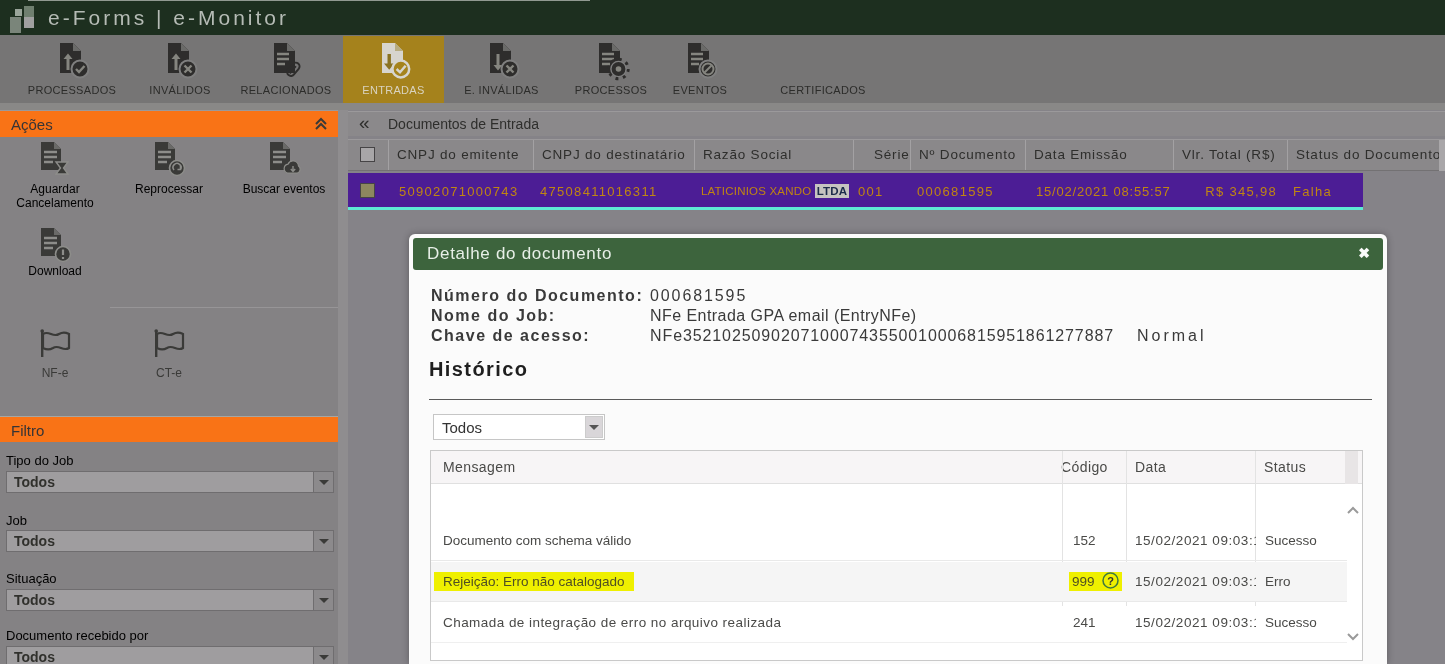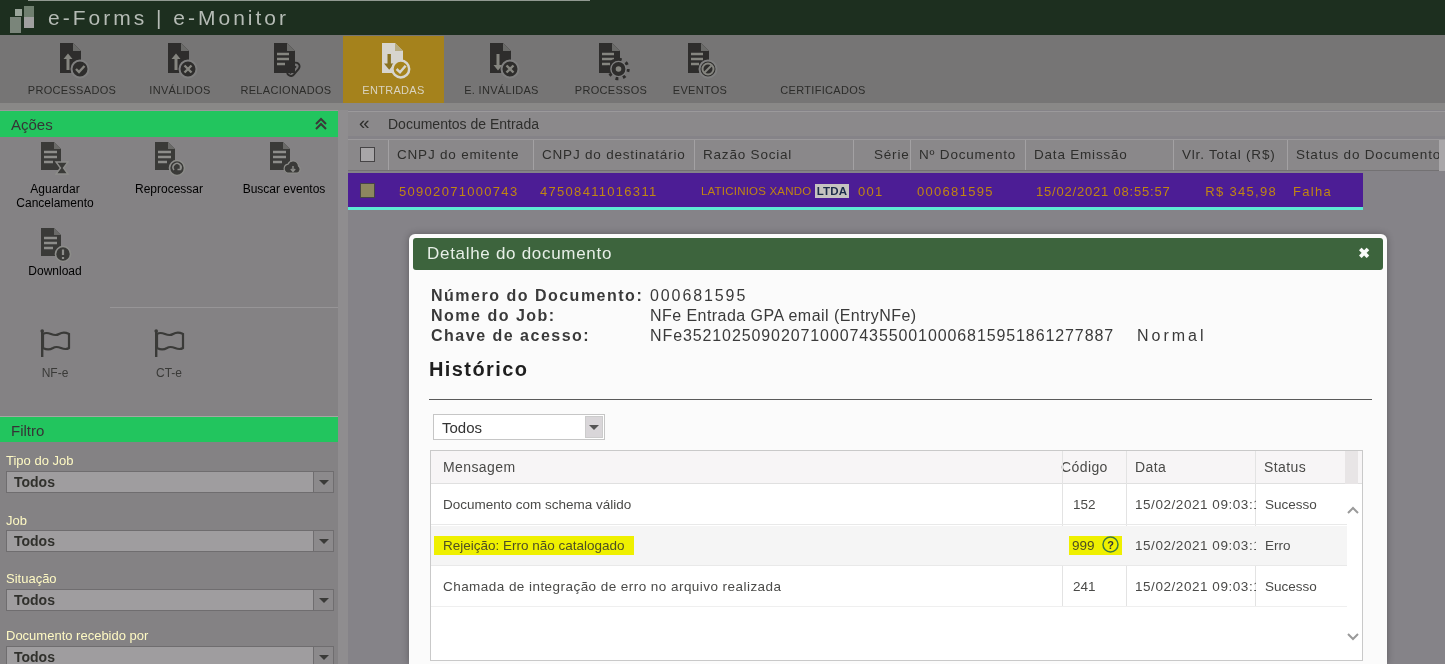--- a/index.html
+++ b/index.html
@@ -16,27 +16,27 @@
 #toolbar { left:0; top:35px; width:1445px; height:68px; background:#767575; }
 .tbtn { position:absolute; top:1px; height:67px; text-align:center; }
 .tbtn .lbl { position:absolute; bottom:7px; left:0; right:0; font-size:11px; letter-spacing:0.3px; color:#2c2c2a; }
 .tbtn svg { position:absolute; top:6px; left:50%; margin-left:-19px; }
 .tbtn.sel { background:#a5821c; }
 .tbtn.sel .lbl { color:#d9d3c0; }
 
 #tstrip { left:0; top:103px; width:1445px; height:7px; background:#898887; }
 
 #sidebar { left:0; top:110px; width:338px; height:554px; background:#848284; border-top:1px solid #9b999b; }
-.band { position:absolute; left:0; width:338px; height:26px; background:#22c55e; }
+.band { position:absolute; left:0; width:338px; height:26px; background:#f97316; }
 .band .t { position:absolute; left:11px; top:5px; font-size:15px; color:#363436; }
 .acticon { position:absolute; }
 .aclbl { position:absolute; font-size:12px; color:#000000; text-align:center; }
 #divider { position:absolute; left:110px; top:196px; width:228px; height:1px; background:#979597; }
 .flbl { position:absolute; font-size:12px; color:#3a3a38; text-align:center; }
-.flabel { position:absolute; left:6px; font-size:13px; color:#fef9c3; }
+.flabel { position:absolute; left:6px; font-size:13px; color:#000000; }
 .dd { position:absolute; left:6px; width:328px; height:22px; background:#9f9d9f; border:1px solid #6f6d6f; }
 .dd .v { position:absolute; left:7px; top:2px; font-size:14px; font-weight:bold; color:#30302c; }
 .dd .btn { position:absolute; right:0; top:0; width:20px; height:20px; background:#8c8a8c; border-left:1px solid #6f6d6f; }
 .dd .btn:after { content:""; position:absolute; left:5px; top:8px; width:0; height:0; border-left:5px solid transparent; border-right:5px solid transparent; border-top:5px solid #3a3a38; }
 
 
 #splitter { left:338px; top:110px; width:10px; height:554px; background:#8f8d8f; }
 
 
 #main { left:348px; top:110px; width:1097px; height:554px; background:#858388; }
@@ -60,21 +60,21 @@
 #historico { position:absolute; left:20px; top:124px; font-size:20px; font-weight:bold; letter-spacing:1.4px; color:#1f1f1f; }
 #mhr { position:absolute; left:20px; top:165px; width:943px; height:1px; background:#5a5a5a; }
 #mdd { position:absolute; left:24px; top:180px; width:172px; height:26px; background:#ffffff; border:1px solid #c6c6c6; }
 #mdd .v { position:absolute; left:8px; top:4px; font-size:15px; color:#333; }
 #mdd .btn { position:absolute; right:1px; top:1px; width:18px; height:22px; background:#d9d6d9; border:1px solid #cccccc; }
 #mdd .btn:after { content:""; position:absolute; left:3px; top:8px; width:0; height:0; border-left:5px solid transparent; border-right:5px solid transparent; border-top:5px solid #555; }
 #mtable { position:absolute; left:21px; top:216px; width:933px; height:211px; background:#fff; border:1px solid #c9c9c9; }
 #mthead { position:absolute; left:0; top:0; width:931px; height:33px; background:#f7f5f6; border-bottom:1px solid #e0e0e0; }
 .mh { position:absolute; top:0; height:33px; line-height:33px; font-size:14px; letter-spacing:0.4px; color:#4a4a48; }
 .vline { position:absolute; top:0; width:1px; height:155px; background:#e3e3e3; }
-.mrow { position:absolute; left:0; width:916px; height:40px; }
+.mrow { position:absolute; left:0; width:916px; height:40px;margin-top:36px; }
 .mtext { position:absolute; top:0; height:40px; line-height:40px; font-size:13.5px; color:#4a4a48; white-space:nowrap; overflow:hidden; }
 .hl { background:#eff000; color:#4f4f23; padding:2px 3px; }
 #msb { position:absolute; right:4px; top:0; width:13px; height:209px; }
 #msb .htop { position:absolute; left:0; top:0; width:13px; height:33px; background:#e8e5e6; }
 .chev { position:absolute; left:1px; width:14px; height:14px; }
 </style>
 </head>
 <body>
 
 <div id="topbar" class="abs">

